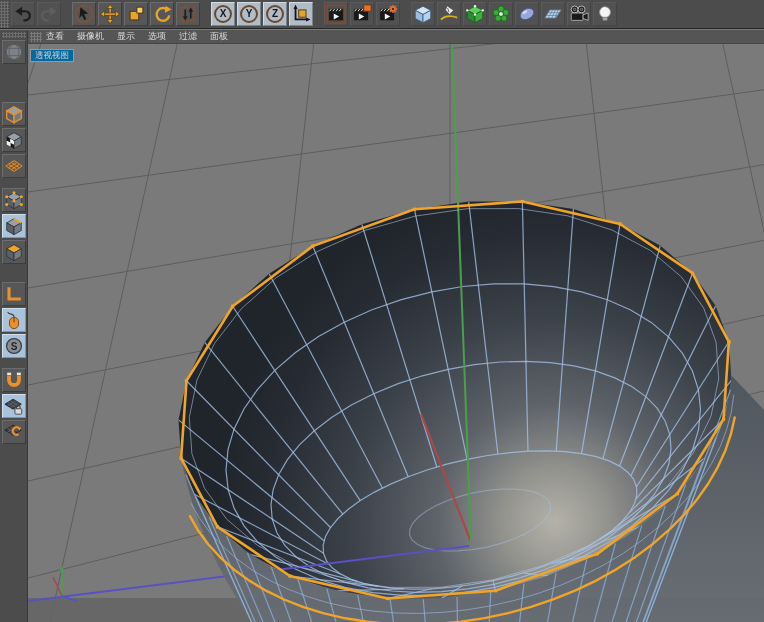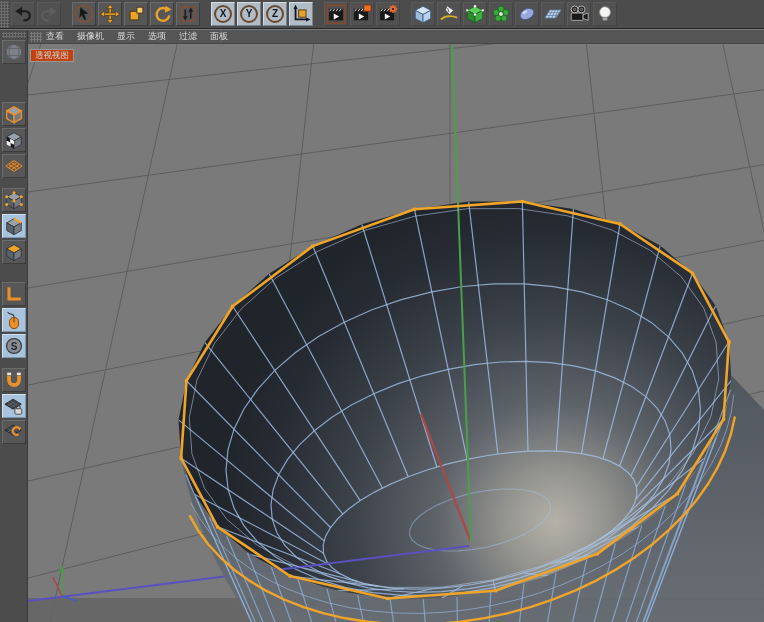--- a/index.html
+++ b/index.html
@@ -31,21 +31,21 @@
   .sbtn.sel{background:#a9c3dd;border-color:#cfe2f2 #7a94ae #7a94ae #cfe2f2;}
   .sgap{height:36px;} .sgap-s{height:8px;}
   
   .menubar{position:absolute;left:28px;top:30px;width:736px;height:14px;background:#555;
            border-bottom:1px solid #464646;display:flex;align-items:center;box-sizing:border-box;}
   .menu-handle{width:12px;height:10px;margin:0 4px 0 2px;
            background-image:radial-gradient(#7a7a7a 1px,transparent 1.2px);background-size:3px 3px;}
   .mitem{font-size:9px;color:#d8d8d8;margin-right:13px;cursor:pointer;white-space:nowrap;}
   
   .viewport{position:absolute;left:28px;top:44px;width:736px;height:578px;}
-  .vplabel{position:absolute;left:2px;top:5px;font-size:8.5px;color:#cfcfcf;background:#c2410c;
+  .vplabel{position:absolute;left:2px;top:5px;font-size:8.5px;color:#cfcfcf;background:#0369a1;
            border:1px solid #979797;padding:1px 4px;line-height:1.1;z-index:5;}
 </style>
 </head>
 <body>
 
 <div class="toolbar">
   <div class="corner-handle"></div>
   <span class="tbtn flat">
     <svg width="20" height="20" viewBox="0 0 22 22">
         <path d="M5,8 h8 a5,5 0 1 1 -1.5,9.5" fill="none" stroke="#1d1d1d" stroke-width="2.4"></path>

